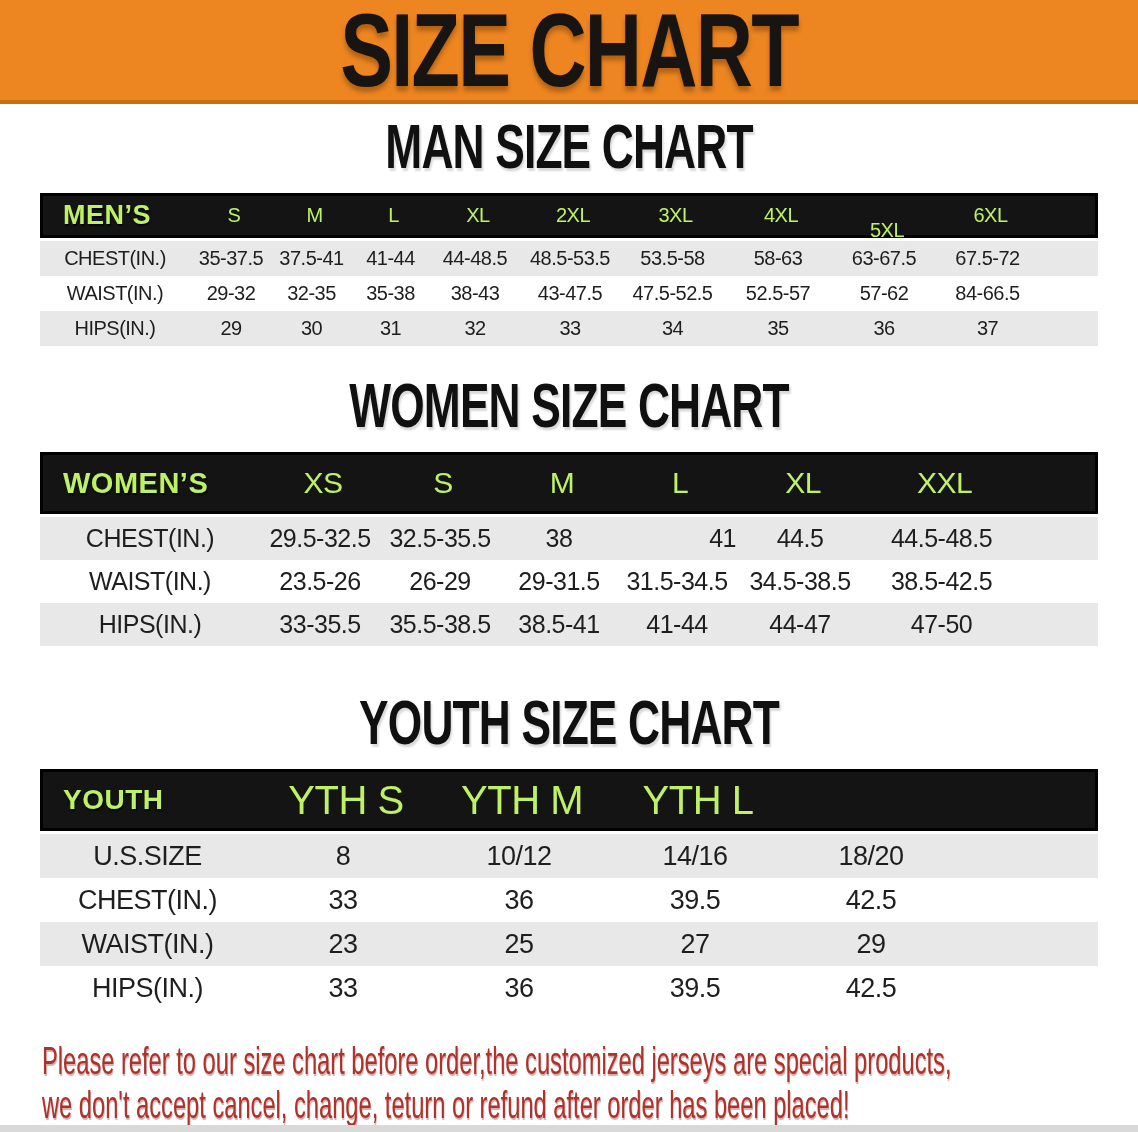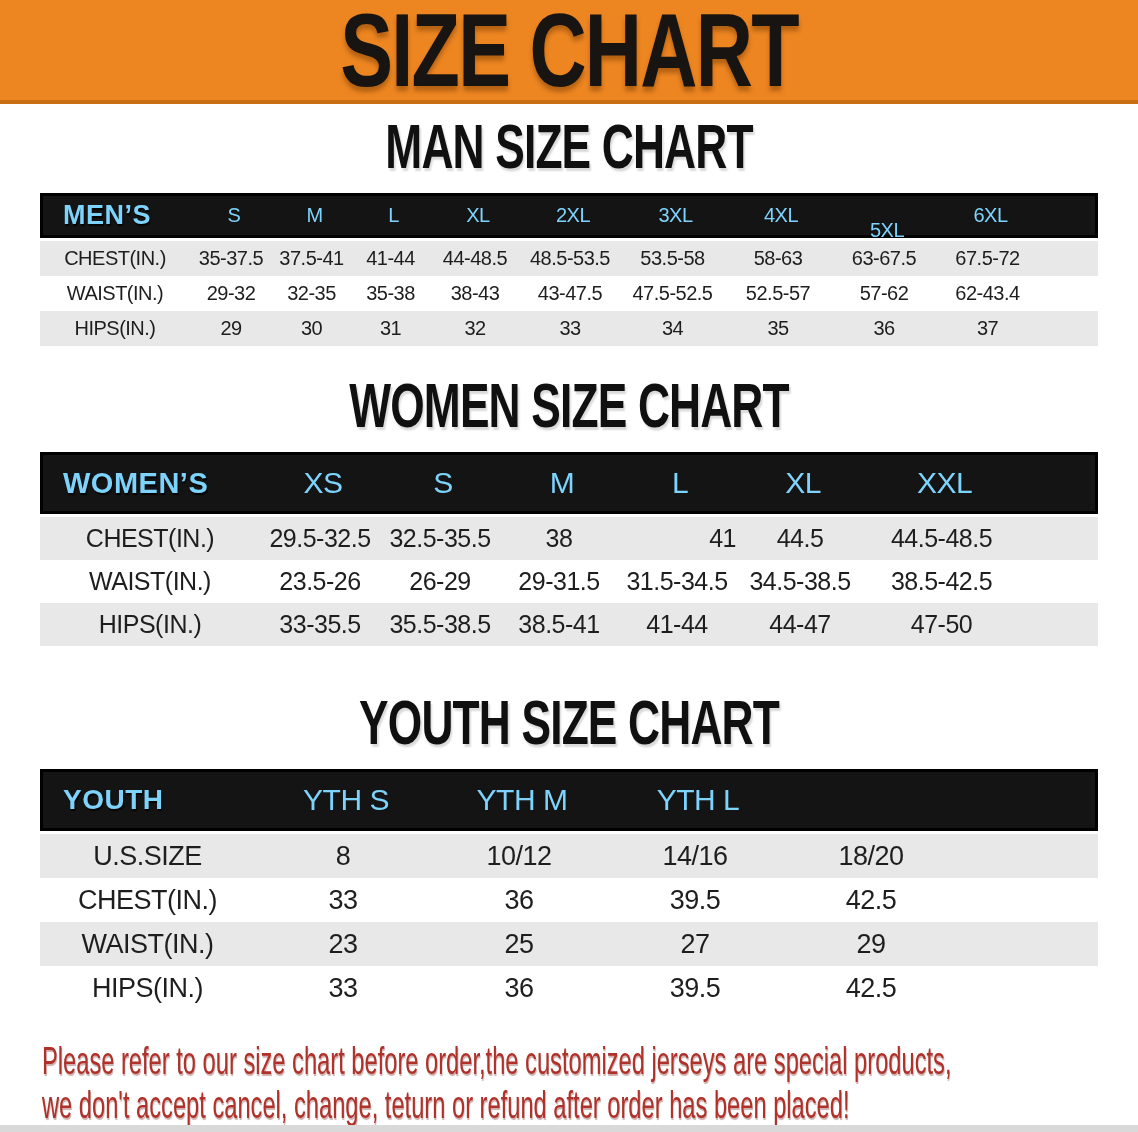--- a/index.html
+++ b/index.html
@@ -73,34 +73,34 @@
   }
   .cell.filler { flex: 1 1 auto; }
   .cell.corner {
     text-align: left;
     padding-left: 20px;
     font-weight: bold;
     color: #ffffff;
     letter-spacing: 0.5px;
     text-shadow: 1px 2px 1px rgba(0,0,0,0.8);
   }
-  .head-row .cell { color: #7dd3fc; }
+  .head-row .cell { color: #bef264; }
 
   .men   .head-row { height: 45px; }
   .men   .head-row .cell { font-size: 20px; }
   .men   .head-row .corner { font-size: 27px; }
   .men   .row { height: 35px; font-size: 20px; }
 
   .women .head-row { height: 62px; }
   .women .head-row .cell { font-size: 30px; }
   .women .head-row .corner { font-size: 29px; }
   .women .row { height: 43px; font-size: 25px; }
 
   .youth .head-row { height: 62px; }
-  .youth .head-row .cell { font-size: 30px; }
+  .youth .head-row .cell { font-size: 40px; }
   .youth .head-row .corner { font-size: 28px; }
   .youth .row { height: 44px; font-size: 27px; }
 
   
   .note { margin: 29px 0 0 42px; }
   .note-line {
     display: block;
     font-size: 37px;
     line-height: 44px;
     color: var(--note-red, #b0312a);
@@ -158,21 +158,21 @@
     <div class="row white">
       <span class="cell" style="flex-basis: 150px;">WAIST(IN.)</span>
       <span class="cell" style="flex-basis: 82px;">29-32</span>
       <span class="cell" style="flex-basis: 79px;">32-35</span>
       <span class="cell" style="flex-basis: 79px;">35-38</span>
       <span class="cell" style="flex-basis: 90px;">38-43</span>
       <span class="cell" style="flex-basis: 100px;">43-47.5</span>
       <span class="cell" style="flex-basis: 105px;">47.5-52.5</span>
       <span class="cell" style="flex-basis: 106px;">52.5-57</span>
       <span class="cell" style="flex-basis: 106px;">57-62</span>
-      <span class="cell" style="flex-basis: 101px;">62-43.4</span>
+      <span class="cell" style="flex-basis: 101px;">84-66.5</span>
       <span class="cell filler" style="flex-basis: 60px;"></span>
     </div>
     <div class="row gray">
       <span class="cell" style="flex-basis: 150px;">HIPS(IN.)</span>
       <span class="cell" style="flex-basis: 82px;">29</span>
       <span class="cell" style="flex-basis: 79px;">30</span>
       <span class="cell" style="flex-basis: 79px;">31</span>
       <span class="cell" style="flex-basis: 90px;">32</span>
       <span class="cell" style="flex-basis: 100px;">33</span>
       <span class="cell" style="flex-basis: 105px;">34</span>

